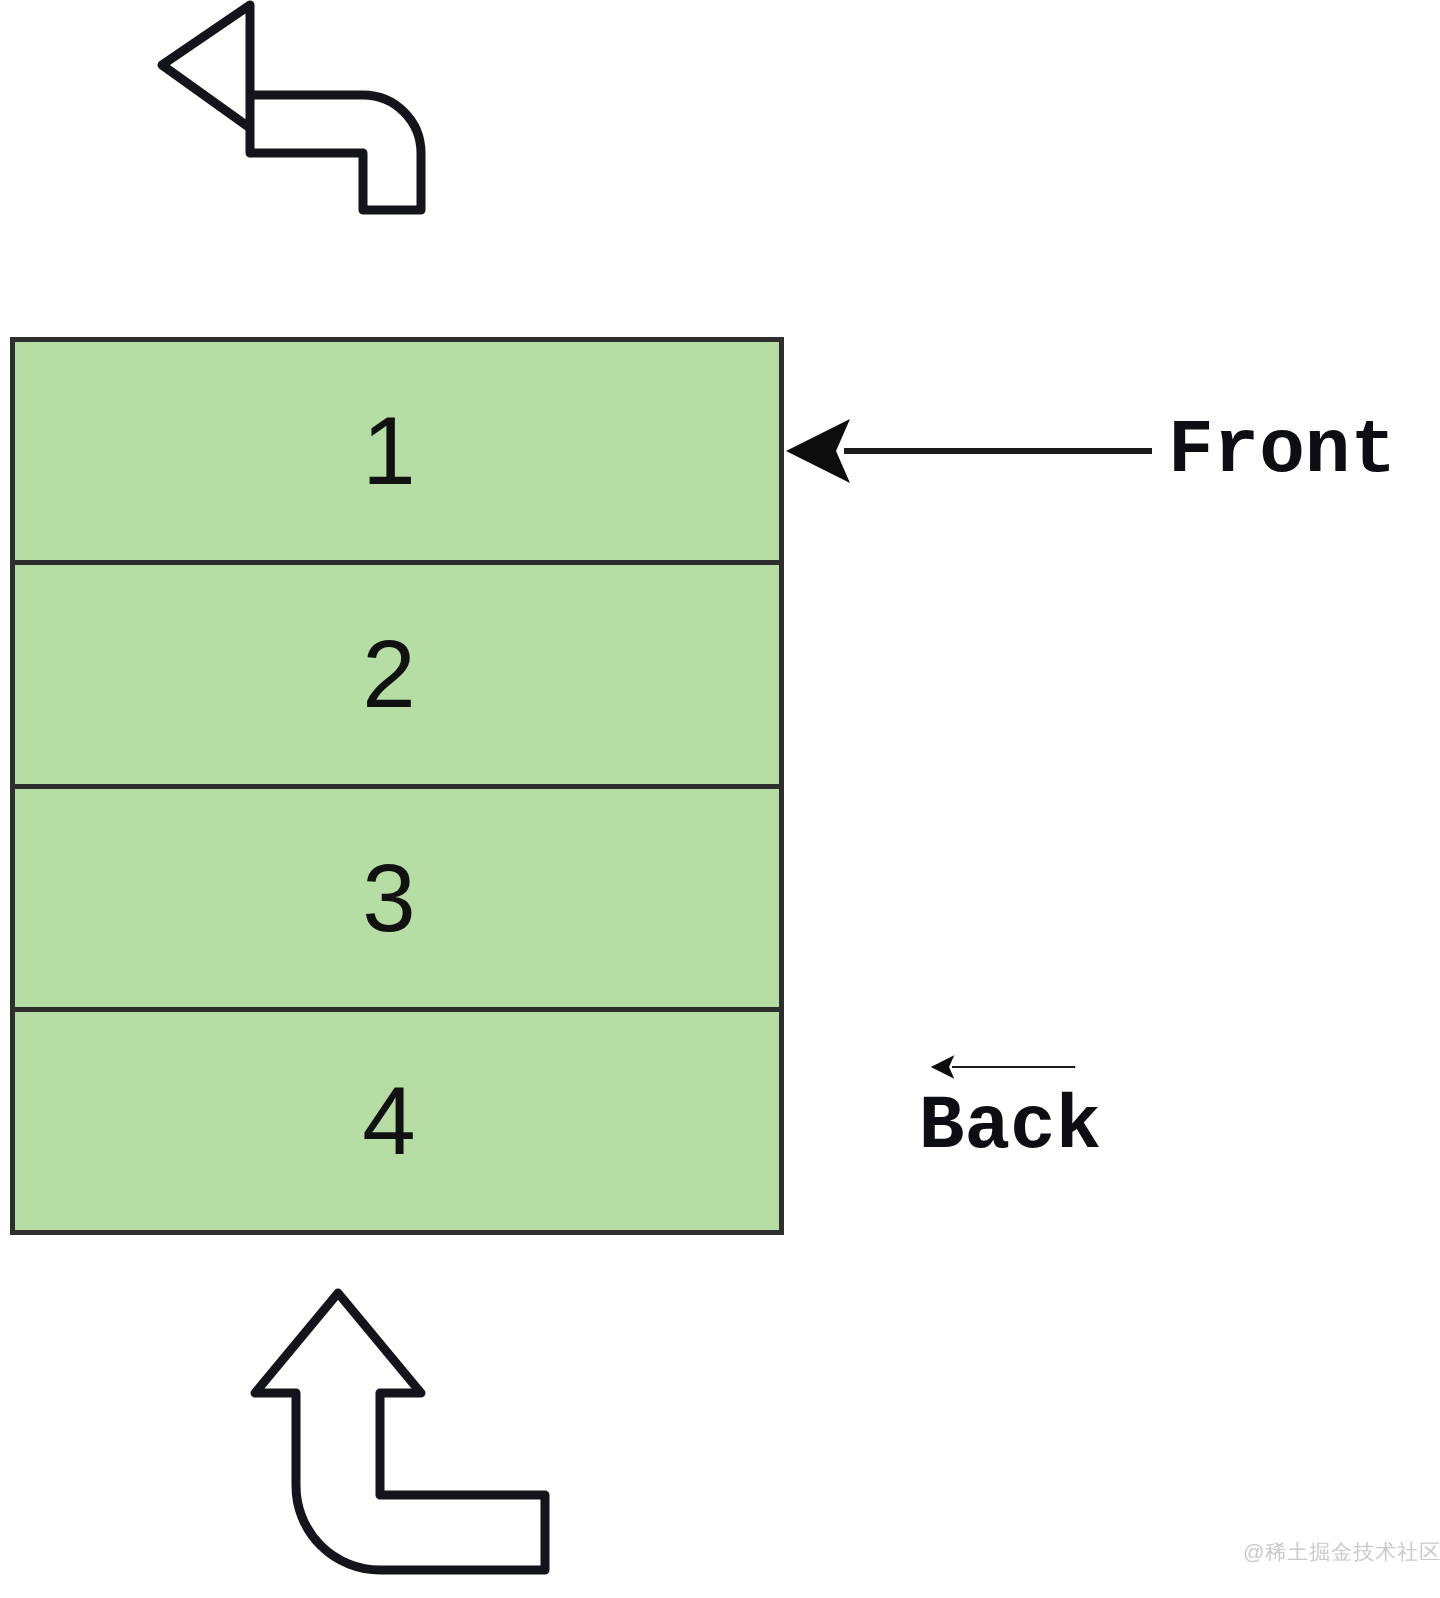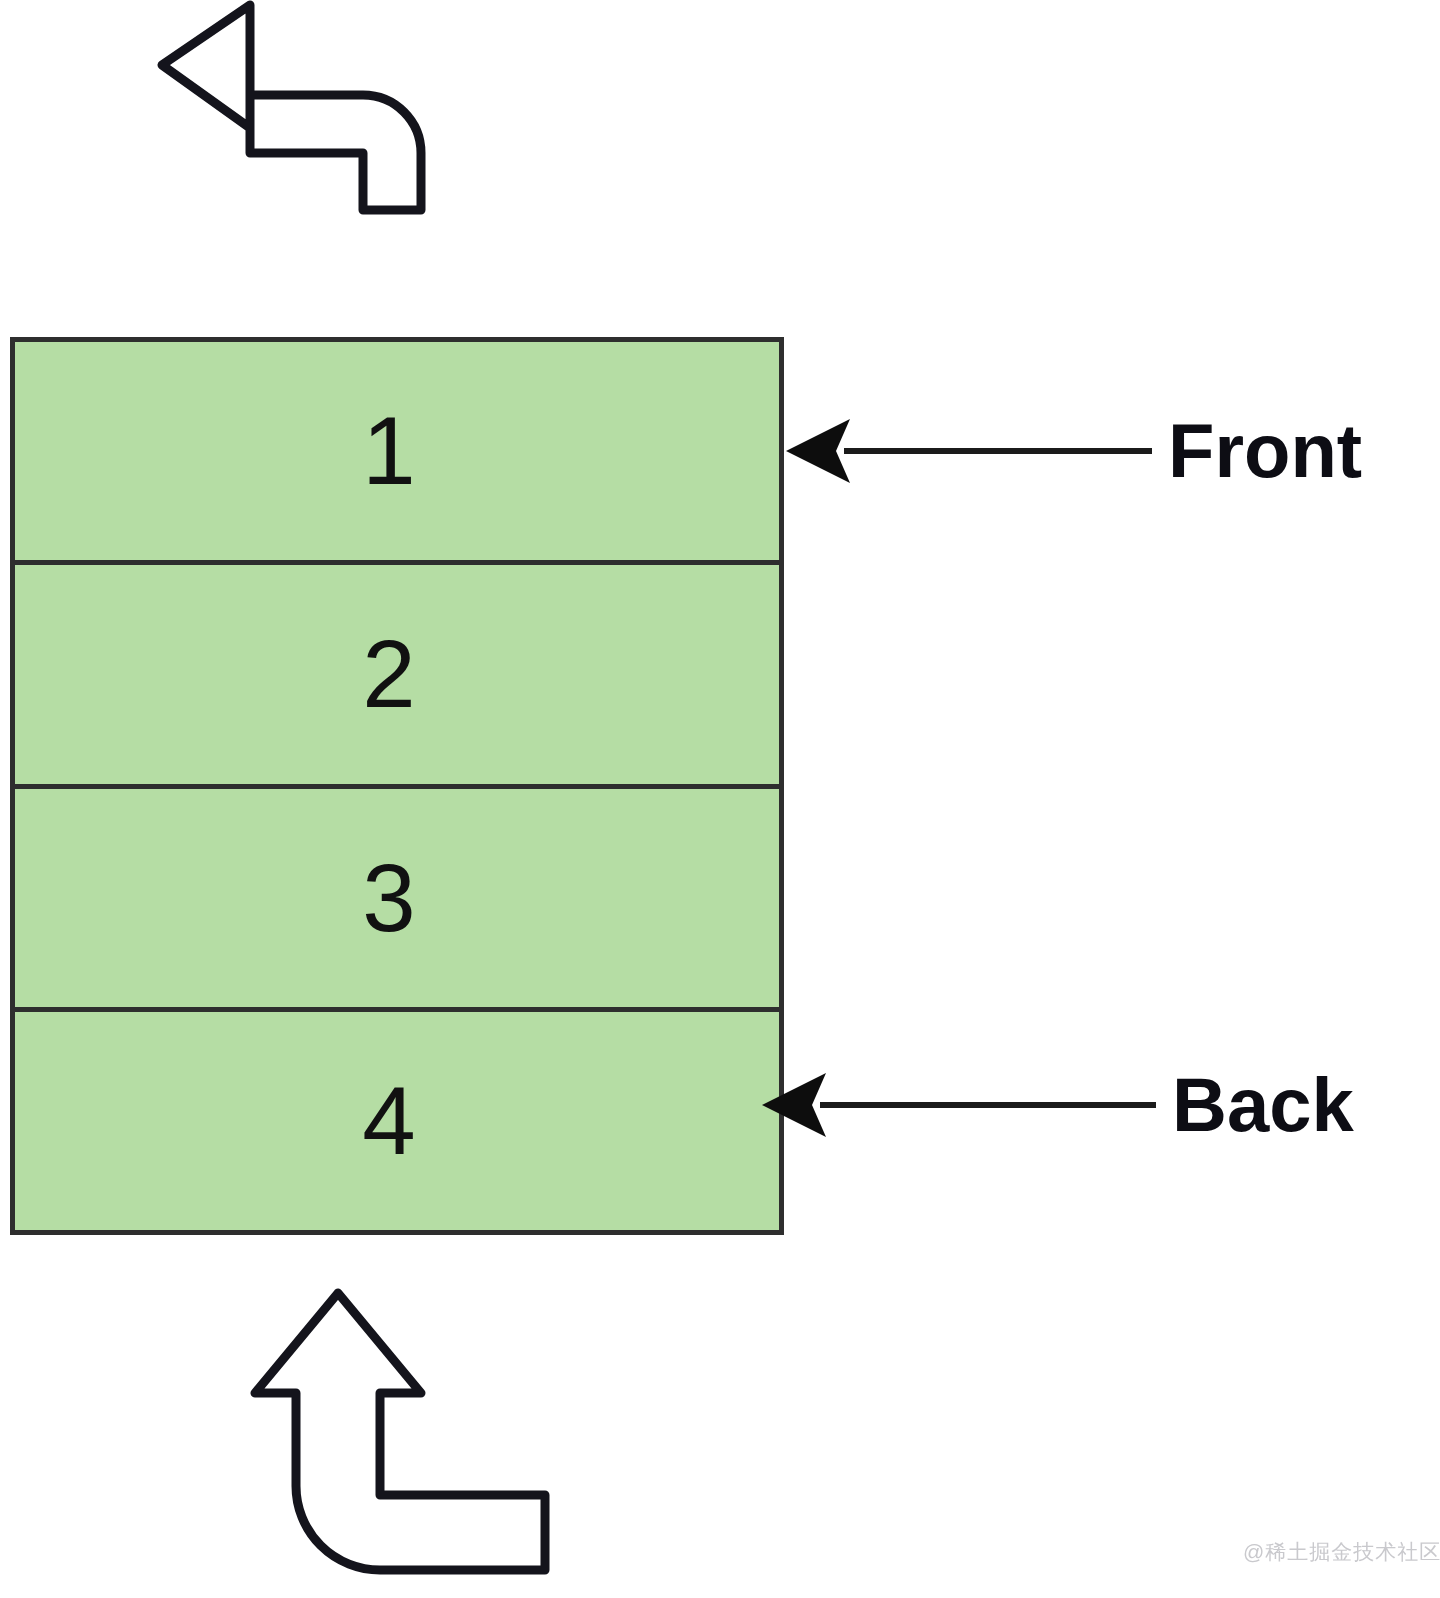--- a/index.html
+++ b/index.html
@@ -57,35 +57,36 @@
   .pointer {
     position: absolute;
     height: 120px;
     display: flex;
     align-items: center;
   }
   .pointer .shaft-svg {
     display: block;
   }
   .pointer-label {
-    font-family: Liberation Sans, sans-serif;
+    font-family: Liberation Mono, monospace;
     font-size: 76px;
     font-weight: bold;
     color: #0d0d14;
     line-height: 1;
     white-space: nowrap;
     margin-left: 14px;
   }
   #pointer-front {
     left: 784px;
     top: 391px;
   }
   #pointer-back {
-    left: 760px;
+    left: 804px;
     top: 1045px;
+    flex-direction: column;
   }
 
   
   .curved-arrow {
     position: absolute;
   }
   #arrow-dequeue {
     left: 150px;
     top: 0px;
   }

